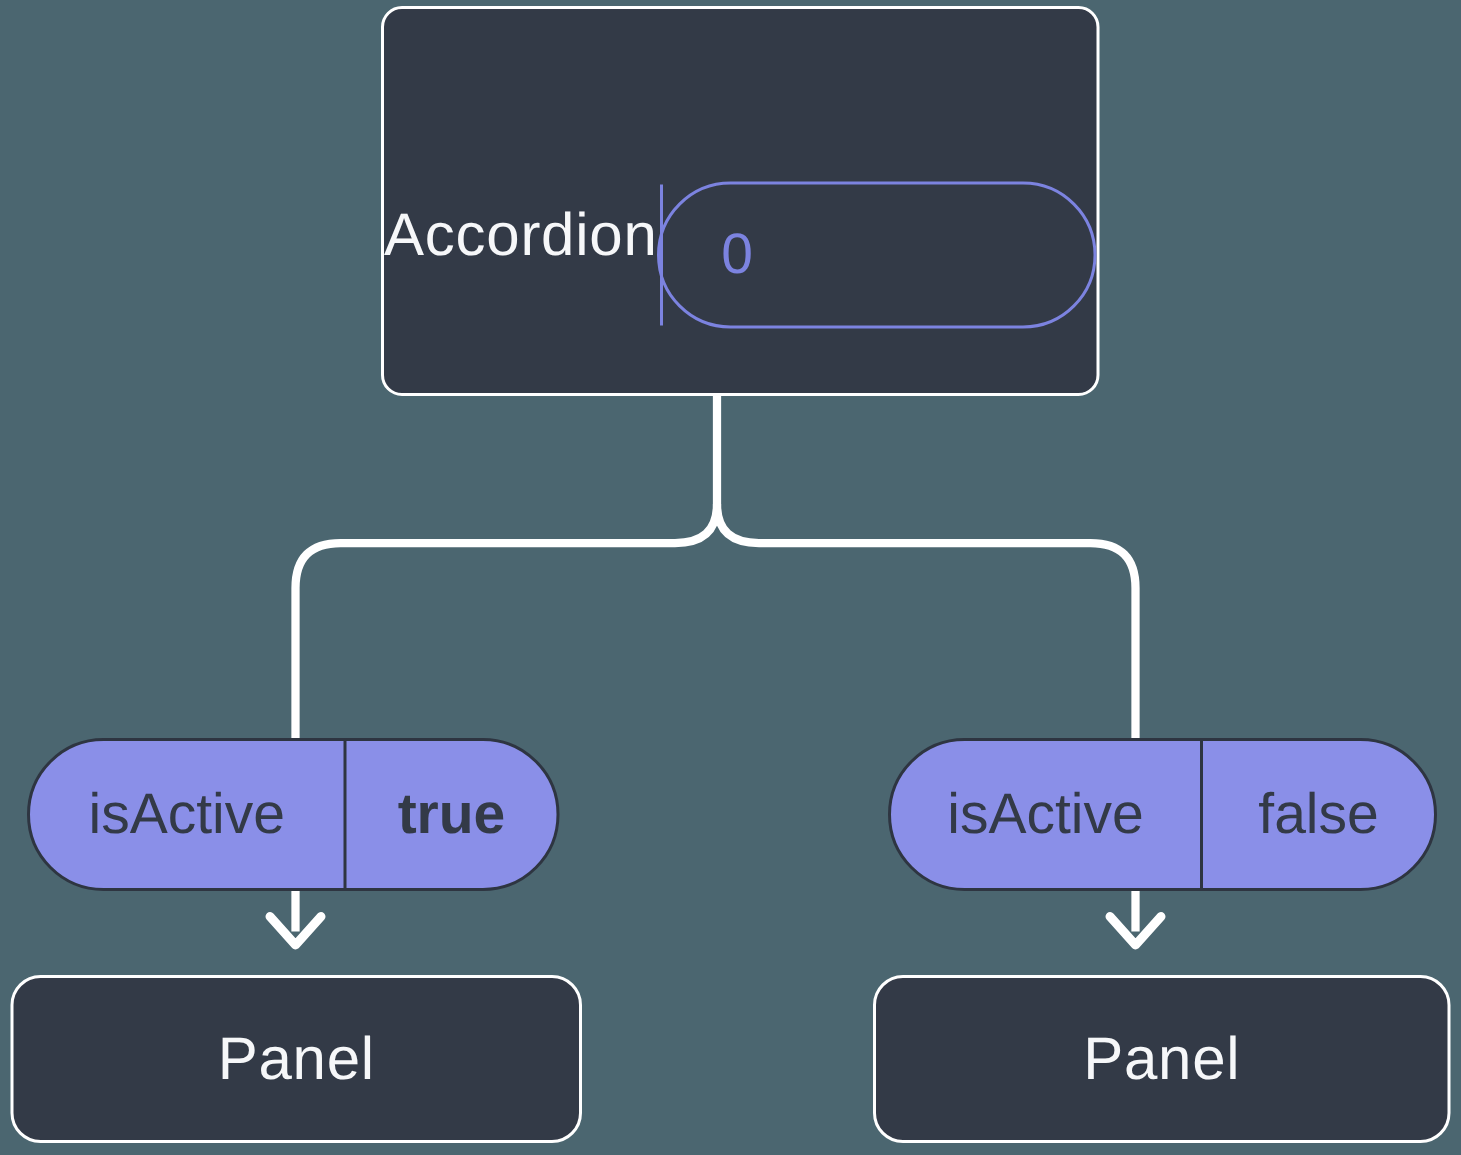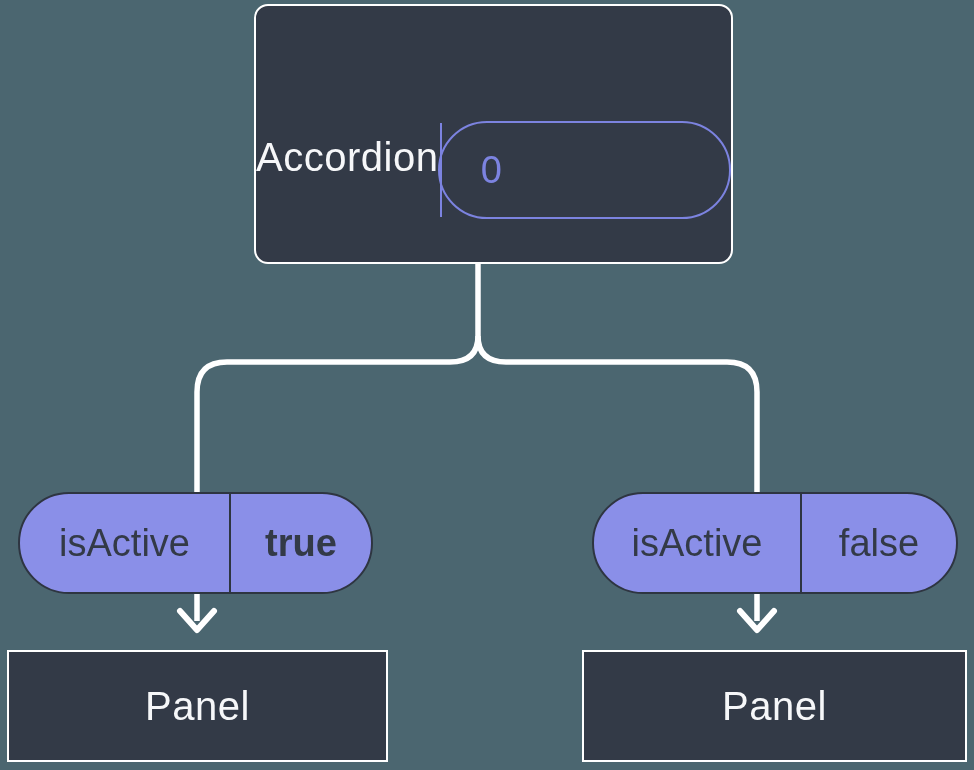--- a/index.html
+++ b/index.html
@@ -35,21 +35,21 @@
   .node-accordion{
     left:254px;top:4px;width:479px;height:260px;
     border-radius:14px;padding-top:46px;
   }
   .node-title{
     color:var(--text-light);
     font-size:40px;font-weight:500;line-height:44px;
     letter-spacing:.5px;
   }
   .node-panel{
-    border-radius:0;justify-content:center;
+    border-radius:20px;justify-content:center;
   }
   .node-panel-left{left:7px;top:650px;width:381px;height:112px;}
   .node-panel-right{left:582px;top:650px;width:385px;height:112px;}
 
   .pill{
     display:flex;align-items:stretch;z-index:3;
     font-size:38px;
     margin-top:27px;
   }
   .pill-state{

